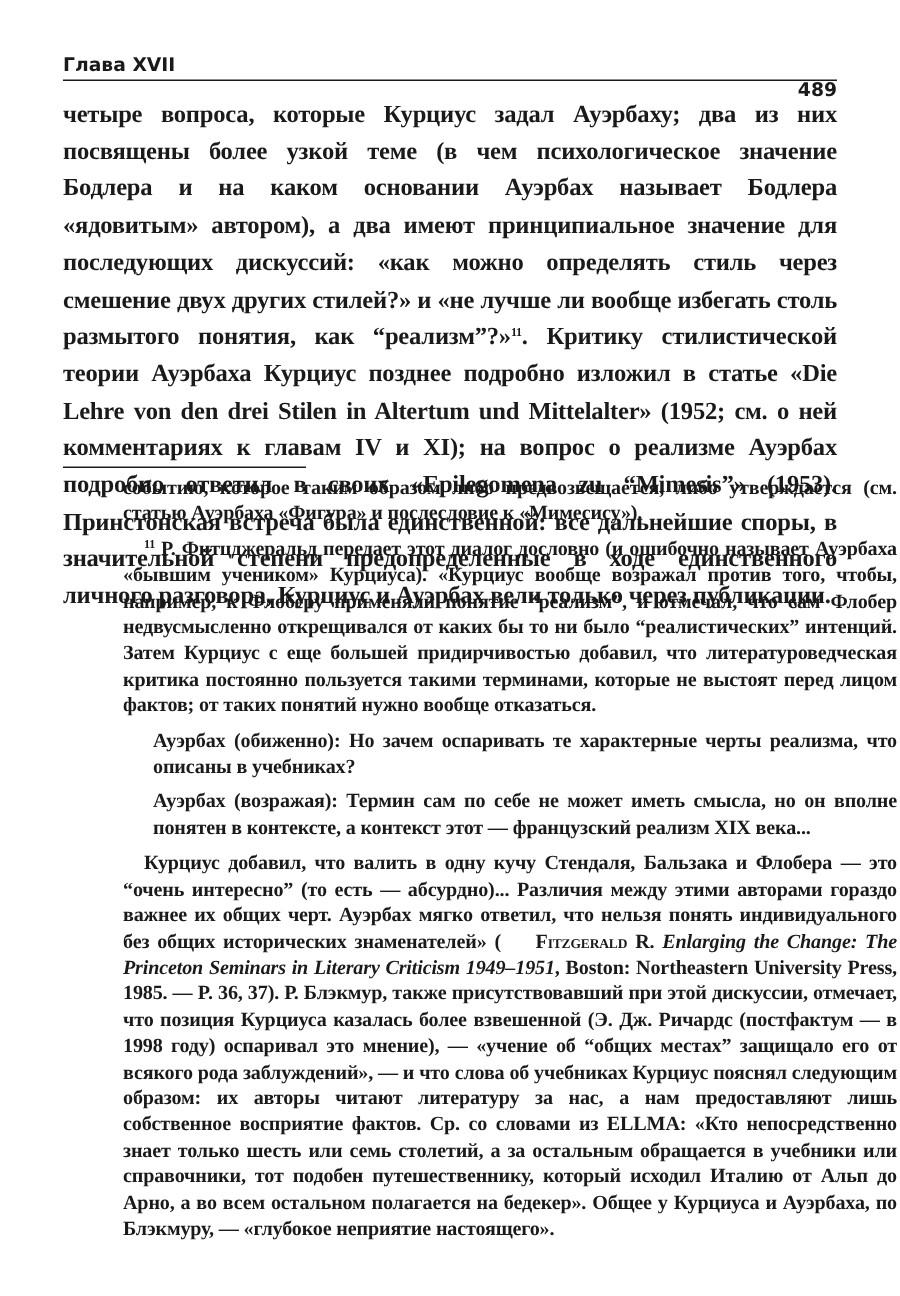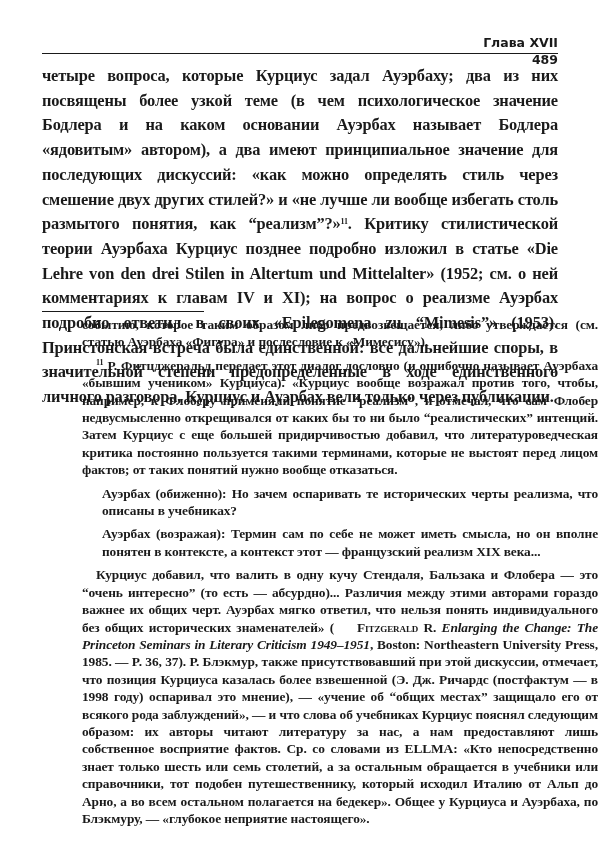--- a/index.html
+++ b/index.html
@@ -7,21 +7,21 @@
     width: 600px; height: 864px; background: #ffffff; color: #1a1a1a;
     position: relative; overflow: hidden;
     font-family: "Liberation Serif", "DejaVu Serif", serif;
   }
   .header {
     position: absolute; left: 42px; top: 33px; width: 516px; height: 20px;
     border-bottom: 1.6px solid #1a1a1a;
     font-family: "DejaVu Sans", "Liberation Sans", sans-serif;
     font-size: 12.5px; font-weight: bold;
   }
-  .header .title { position: absolute; left: 0; right: 0; text-align: right; top: 2px; }
+  .header .title { position: absolute; left: 0; right: 0; text-align: left; top: 2px; }
   .header .num { position: absolute; right: 0; top: 2px; margin-top: 17px; }
   .body {
     position: absolute; left: 42px; top: 64px; width: 516px;
     font-size: 16.4px; line-height: 24.7px; font-weight: bold;
     text-align: justify; hyphens: manual; letter-spacing: -0.15px;
   }
   .fn-rule {
     position: absolute; left: 42px; top: 311px; width: 162px; height: 0;
     border-top: 1.3px solid #1a1a1a;
   }
@@ -48,16 +48,16 @@
 
 <div class="body">
   <span>четыре вопроса, которые Курциус задал Ауэрбаху; два из них посвящены более узкой теме (в чем психологическое значение Бодлера и на каком основании Ауэрбах называет Бодлера «ядовитым» автором), а два имеют принципиальное значение для последующих дискуссий: «как можно определять стиль через смешение двух других стилей?» и «не лучше ли вообще избегать столь размытого понятия, как “реализм”?»</span><sup>11</sup><span>. Критику стилистической теории Ауэрбаха Курциус позднее подробно изложил в статье «Die Lehre von den drei Stilen in Altertum und Mittelalter» (1952; см. о ней комментариях к главам IV и XI); на вопрос о реализме Ауэрбах подробно ответил в своих «Epilegomena zu “Mimesis”» (1953). Принстонская встреча была единственной: все дальнейшие споры, в значительной степени предопределенные в ходе единственного личного разговора, Курциус и Ауэрбах вели только через публикации.</span>
 </div>
 
 <div class="fn-rule"></div>
 
 <div class="notes">
   <p>событию, которое таким образом либо предвозвещается, либо утверждается (см. статью Ауэрбаха «Фигура» и послесловие к «Мимесису»).</p>
   <p class="gap ind"><sup>11</sup><span> Р. Фитцджеральд передает этот диалог дословно (и ошибочно называет Ауэрбаха «бывшим учеником» Курциуса). «Курциус вообще возражал против того, чтобы, например, к Флоберу применяли понятие “реализм”, и отмечал, что сам Флобер недвусмысленно открещивался от каких бы то ни было “реалистических” интенций. Затем Курциус с еще большей придирчивостью добавил, что литературоведческая критика постоянно пользуется такими терминами, которые не выстоят перед лицом фактов; от таких понятий нужно вообще отказаться.</span></p>
-  <p class="dlg">Ауэрбах (обиженно): Но зачем оспаривать те исторических черты реализма, что описаны в учебниках?</p>
+  <p class="dlg">Ауэрбах (обиженно): Но зачем оспаривать те характерные черты реализма, что описаны в учебниках?</p>
   <p class="dlg">Ауэрбах (возражая): Термин сам по себе не может иметь смысла, но он вполне понятен в контексте, а контекст этот — французский реализм XIX века...</p>
   <p class="gap ind"><span>Курциус добавил, что валить в одну кучу Стендаля, Бальзака и Флобера — это “очень интересно” (то есть — абсурдно)... Различия между этими авторами гораздо важнее их общих черт. Ауэрбах мягко ответил, что нельзя понять индивидуального без общих исторических знаменателей» (</span><span class="sc">Fitzgerald R.</span> <i>Enlarging the Change: The Princeton Seminars in Literary Criticism 1949–1951</i><span>, Boston: Northeastern University Press, 1985. — P. 36, 37). Р. Блэкмур, также присутствовавший при этой дискуссии, отмечает, что позиция Курциуса казалась более взвешенной (Э. Дж. Ричардс (постфактум — в 1998 году) оспаривал это мнение), — «учение об “общих местах” защищало его от всякого рода заблуждений», — и что слова об учебниках Курциус пояснял следующим образом: их авторы читают литературу за нас, а нам предоставляют лишь собственное восприятие фактов. Ср. со словами из ELLMA: «Кто непосредственно знает только шесть или семь столетий, а за остальным обращается в учебники или справочники, тот подобен путешественнику, который исходил Италию от Альп до Арно, а во всем остальном полагается на бедекер». Общее у Курциуса и Ауэрбаха, по Блэкмуру, — «глубокое неприятие настоящего».</span></p>
 </div>
 
 </body></html>

